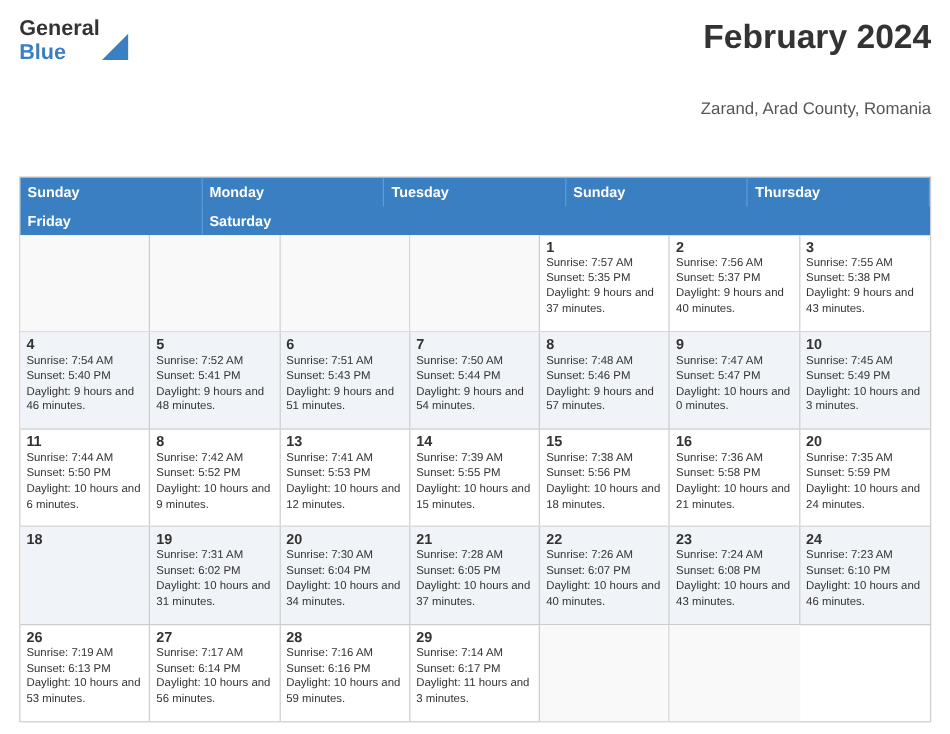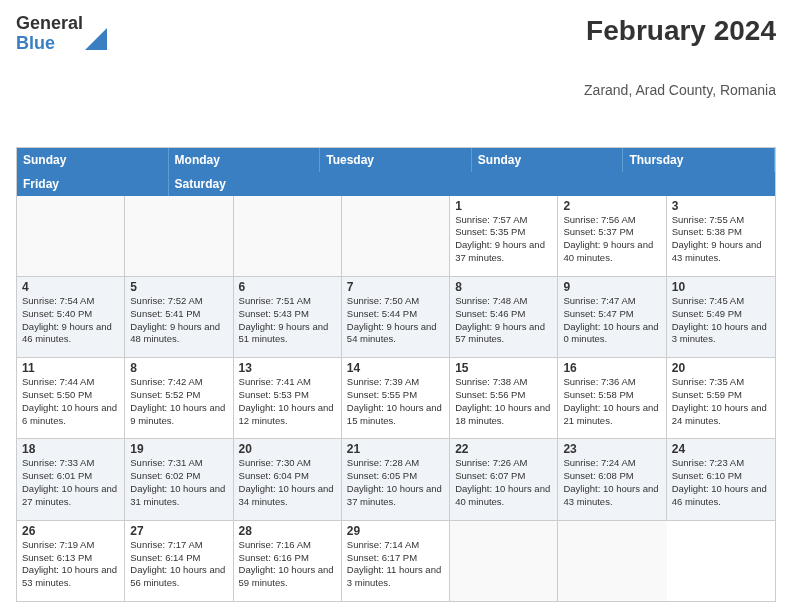--- a/index.html
+++ b/index.html
@@ -252,23 +252,20 @@
           <div class="cal-cell">
             <div class="day-num">20</div>
             <div class="day-info">Sunrise: 7:35 AM
 Sunset: 5:59 PM
 Daylight: 10 hours and 24 minutes.</div>
           </div>
         </div>
         <div class="cal-row row-alt">
           <div class="cal-cell">
             <div class="day-num">18</div>
-            <div class="day-info">Sunrise: 7:33 AM
-Sunset: 6:01 PM
-Daylight: 10 hours and 27 minutes.</div>
           </div>
           <div class="cal-cell">
             <div class="day-num">19</div>
             <div class="day-info">Sunrise: 7:31 AM
 Sunset: 6:02 PM
 Daylight: 10 hours and 31 minutes.</div>
           </div>
           <div class="cal-cell">
             <div class="day-num">20</div>
             <div class="day-info">Sunrise: 7:30 AM

